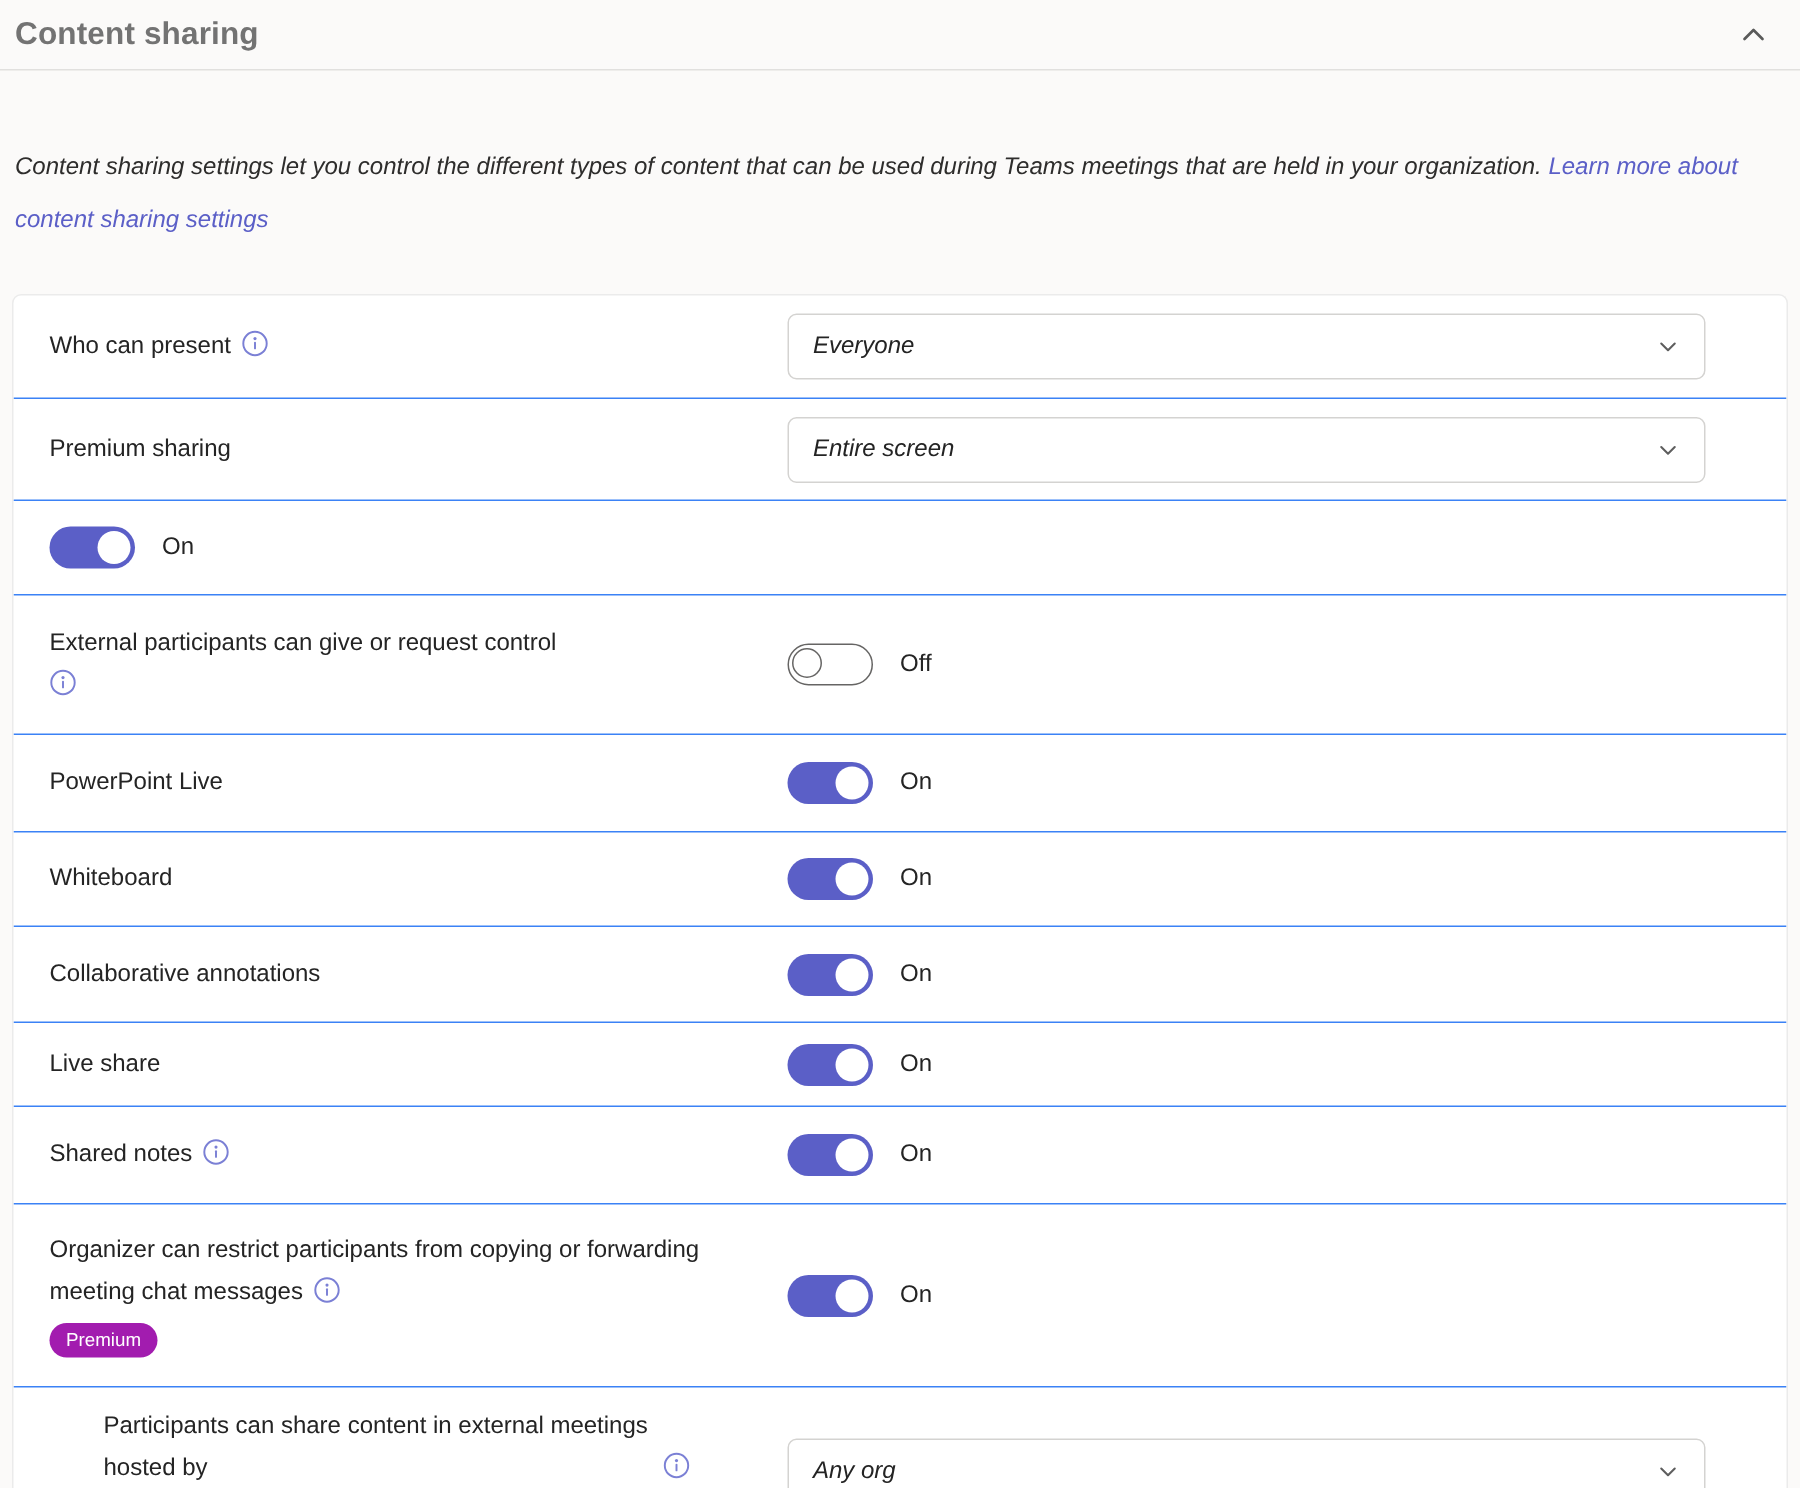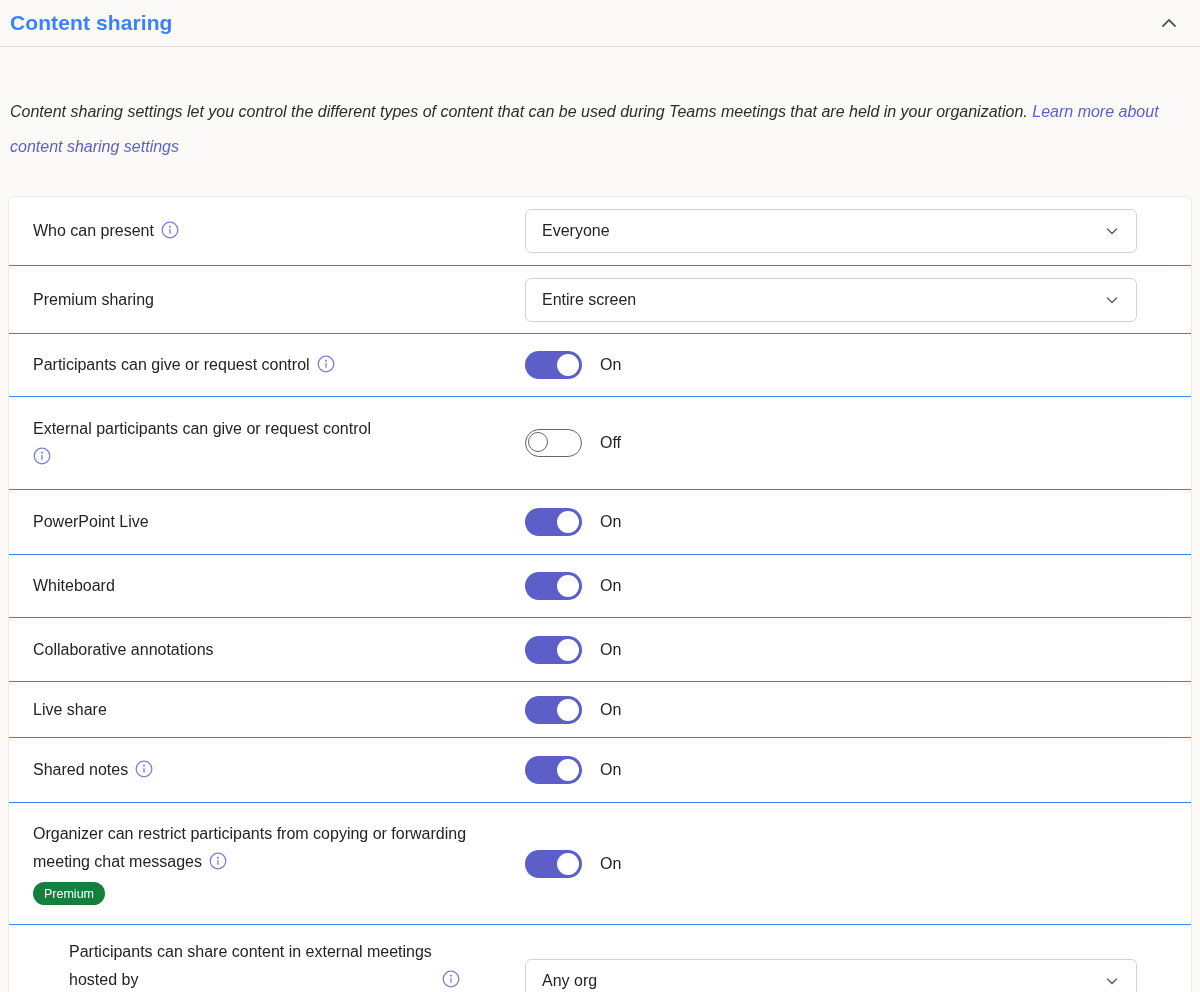--- a/index.html
+++ b/index.html
@@ -7,21 +7,21 @@
     width:1200px;height:992px;overflow:hidden;
     background:#fbfaf9;color:#242424;
     font-family:"Liberation Sans","DejaVu Sans",sans-serif;
     font-size:16px;
   }
   
   .section-header{
     height:46px;display:flex;align-items:center;justify-content:space-between;
     padding:0 16px 0 10px;border-bottom:1px solid #e1e0de;
   }
-  .section-title{font-size:21px;font-weight:700;color:#3b82f6;letter-spacing:.1px;}
+  .section-title{font-size:21px;font-weight:700;color:#737373;letter-spacing:.1px;}
   .collapse-btn{background:none;border:none;padding:4px;cursor:pointer;display:flex;align-items:center;}
   
   .description{
     padding:31px 14px 16px 10px;line-height:35px;color:#2e2d2c;font-style:italic;
   }
   .description a{color:#5b5fc7;text-decoration:none;cursor:pointer;}
   
   .panel{
     margin:0 8px;background:#ffffff;border:1px solid #ebebeb;border-bottom:none;
     border-radius:6px 6px 0 0;overflow:hidden;
@@ -37,42 +37,42 @@
   .label{width:492px;box-sizing:border-box;padding-right:24px;line-height:28px;color:#242424;}
   .label .narrow{display:inline-block;max-width:366px;margin-left:36px;}
   .control{flex:1;display:flex;align-items:center;}
   
   .info{display:inline-block;vertical-align:-3px;margin-left:7px;line-height:0;cursor:pointer;}
   
   .dropdown{
     width:100%;max-width:612px;height:44px;box-sizing:border-box;
     background:#fff;border:1px solid #d4d3d1;border-radius:6px;
     display:flex;align-items:center;justify-content:space-between;
-    padding:0 16px;cursor:pointer;
+    padding:0 16px;cursor:pointer;font-style:italic;
   }
   .dropdown .val{font-size:16px;color:#242424;}
   
   .toggle{
     position:relative;width:57px;height:28px;border-radius:14px;box-sizing:border-box;
     cursor:pointer;flex:none;
   }
   .toggle.on{background:#5b5fc7;}
   .toggle.on .knob{
     position:absolute;top:3px;right:3px;width:22px;height:22px;border-radius:50%;background:#fff;
   }
   .toggle.off{background:#fff;border:1px solid #666564;}
   .toggle.off .knob{
     position:absolute;top:2px;left:2px;width:20px;height:20px;border-radius:50%;
     background:#fff;border:1px solid #666564;box-sizing:border-box;
   }
   .state{margin-left:18px;color:#242424;}
   
   .badge{
     display:inline-flex;align-items:center;height:23px;padding:0 11px;margin-top:6px;
-    background:#15803d;color:#fff;font-size:12.5px;border-radius:12px;
+    background:#a21caf;color:#fff;font-size:12.5px;border-radius:12px;
   }
 </style>
 </head>
 <body>
 
 <div class="section-header">
   <div class="section-title">Content sharing</div>
   <button class="collapse-btn">
     <svg width="22" height="22" viewBox="0 0 22 22">
       <path d="M5 14 L11 8 L17 14" fill="none" stroke="#5a5a5a" stroke-width="1.8" stroke-linecap="round" stroke-linejoin="round"></path>
@@ -108,25 +108,20 @@
       <div class="dropdown">
         <span class="val">Entire screen</span>
         <svg width="16" height="16" viewBox="0 0 16 16">
             <path d="M3.5 6 L8 10.5 L12.5 6" fill="none" stroke="#5f5f5f" stroke-width="1.4" stroke-linecap="round" stroke-linejoin="round"></path>
           </svg>
       </div>
     </div>
   </div>
 
   <div class="row r3">
-    <div class="label"><span>Participants can give or request control</span><span class="info"><svg width="18" height="18" viewBox="0 0 18 18">
-            <circle cx="9" cy="9" r="7.8" fill="none" stroke="#7b80d5" stroke-width="1.3"></circle>
-            <circle cx="9" cy="5.7" r="1.05" fill="#7b80d5"></circle>
-            <rect x="8.35" y="7.9" width="1.3" height="5" rx="0.65" fill="#7b80d5"></rect>
-          </svg></span></div>
     <div class="control">
       <div class="toggle on">
           <span class="knob"></span>
         </div>
       <span class="state">On</span>
     </div>
   </div>
 
   <div class="row r4">
     <div class="label">

